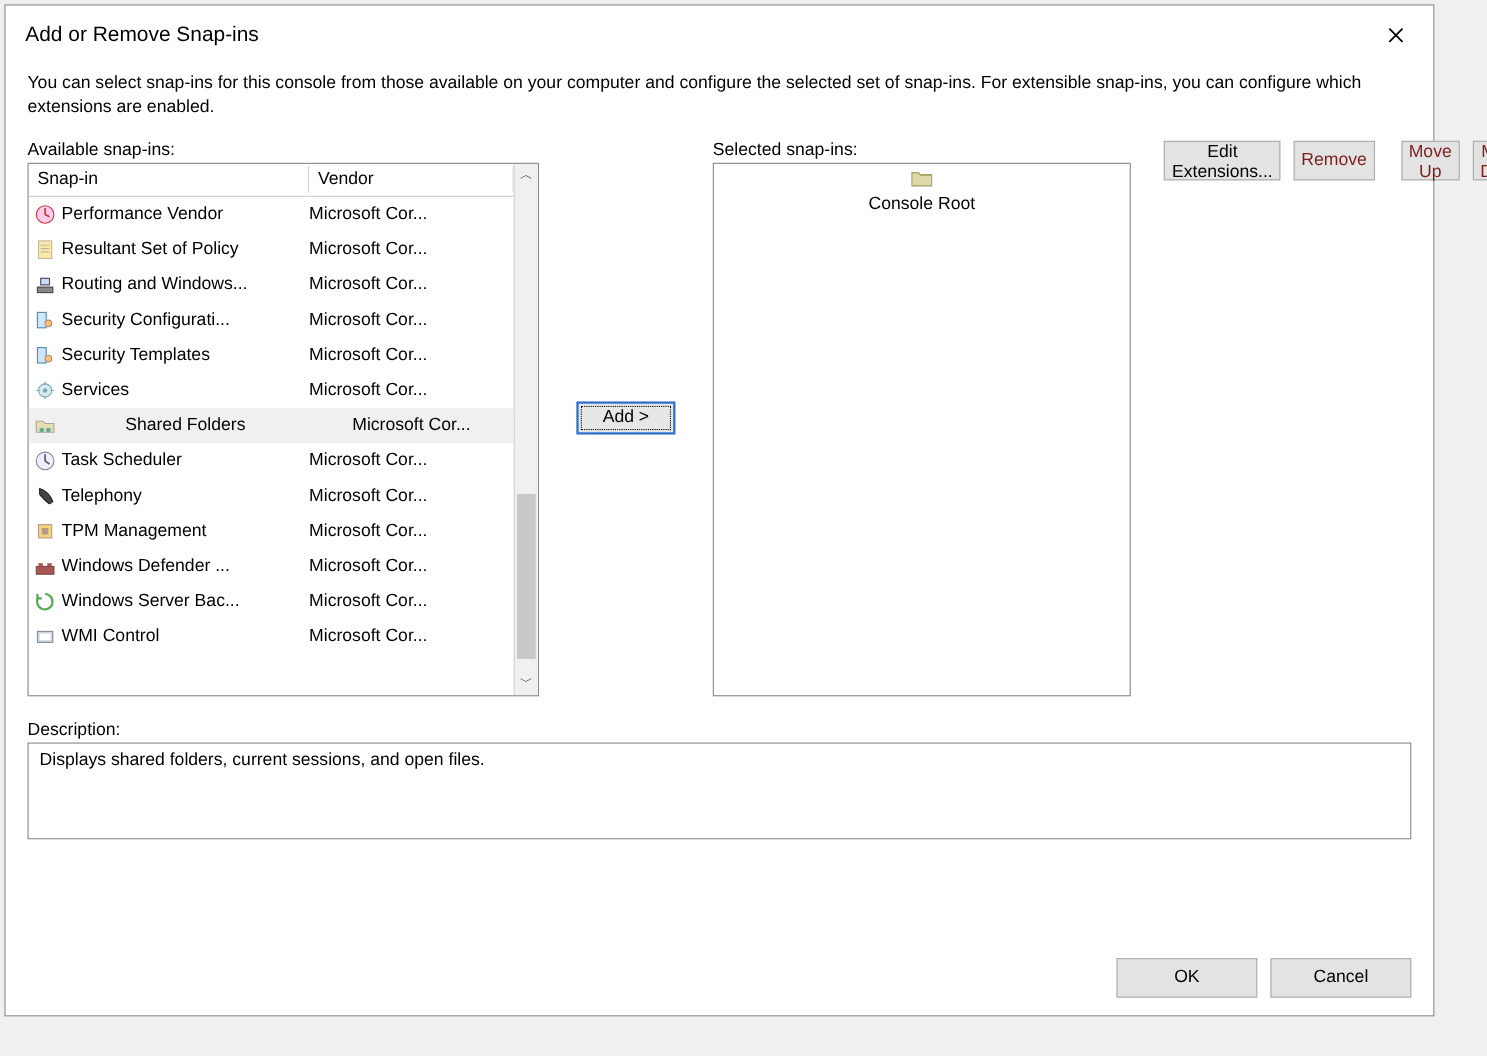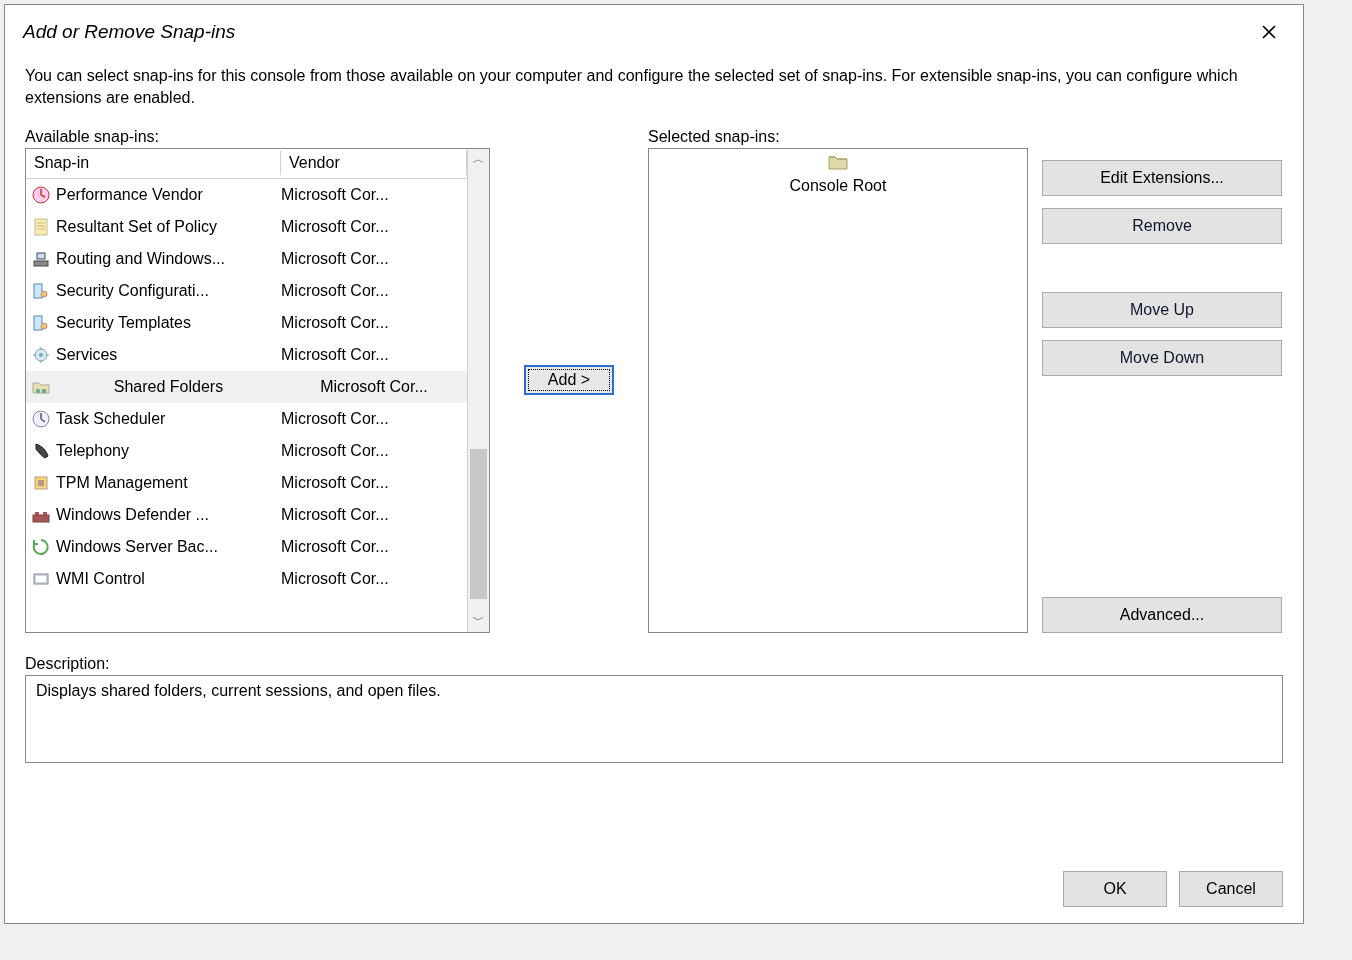--- a/index.html
+++ b/index.html
@@ -20,21 +20,20 @@
     flex-direction: column;
     position: relative;
   }
   .titlebar {
     display: flex;
     align-items: center;
     justify-content: space-between;
     padding: 8px 12px 0 18px;
     font-size: 19px;
     height: 46px;
-    font-style: italic;
   }
   .titlebar .close {
     width: 44px;
     height: 32px;
     display: flex;
     align-items: center;
     justify-content: center;
     font-size: 18px;
     cursor: default;
   }
@@ -135,52 +134,52 @@
   .folder-item {
     display: flex;
     align-items: center;
     gap: 6px;
     font-size: 16px;
     flex-direction: column;
   }
   .folder-item .fic { width: 20px; height: 18px; }
   .button-col {
     display: flex;
-    flex-direction: column;
+    flex-direction: row;
     gap: 12px;
     padding-top: 0;
     padding-left: 10px;
     justify-content: space-between;
   }
   .button-col .spacer1 { height: 24px; }
   .button-col .spacer2 { flex: 1; }
   .win-btn {
     height: 36px;
     background: #e3e3e3;
     border: 1px solid #aaa;
     font-size: 16px;
     color: #000;
     cursor: default;
   }
-  .win-btn.disabled { color: #0f172a; }
+  .win-btn.disabled { color: #7f1d1d; }
   .desc-label { font-size: 16px; margin-top: 22px; margin-bottom: 2px; }
   .desc-box {
     border: 1px solid #888;
     background: #fff;
     height: 88px;
     padding: 6px 10px;
     font-size: 16px;
   }
   .footer {
     display: flex;
     justify-content: flex-end;
     gap: 12px;
     padding: 22px 20px 16px 20px;
   }
-  .footer .win-btn { width: 104px; }
+  .footer .win-btn { width: 128px; }
   .ic svg { width: 20px; height: 20px; }
   .panel-label-selected { font-size: 16px; margin-bottom: 2px; }
   .sel-col { display:flex; flex-direction:column; }
   .btncol-top { font-size:16px; margin-bottom:2px; visibility:hidden; }
 </style>
 </head>
 <body>
 
 <div class="dialog">
 

